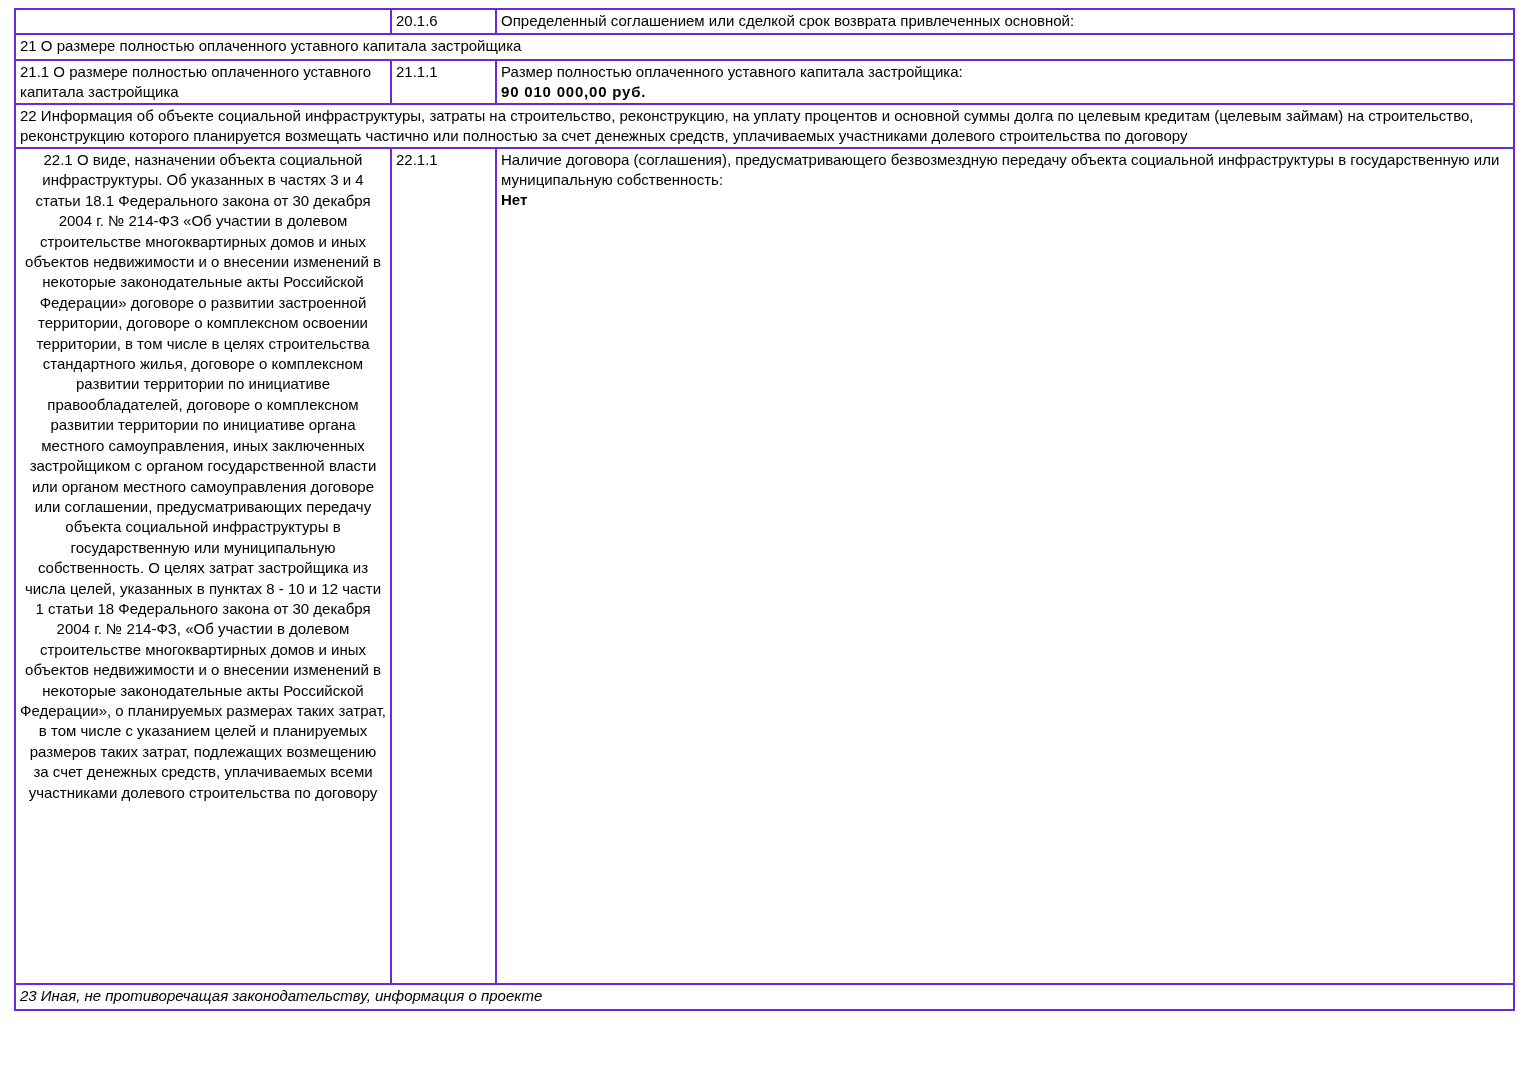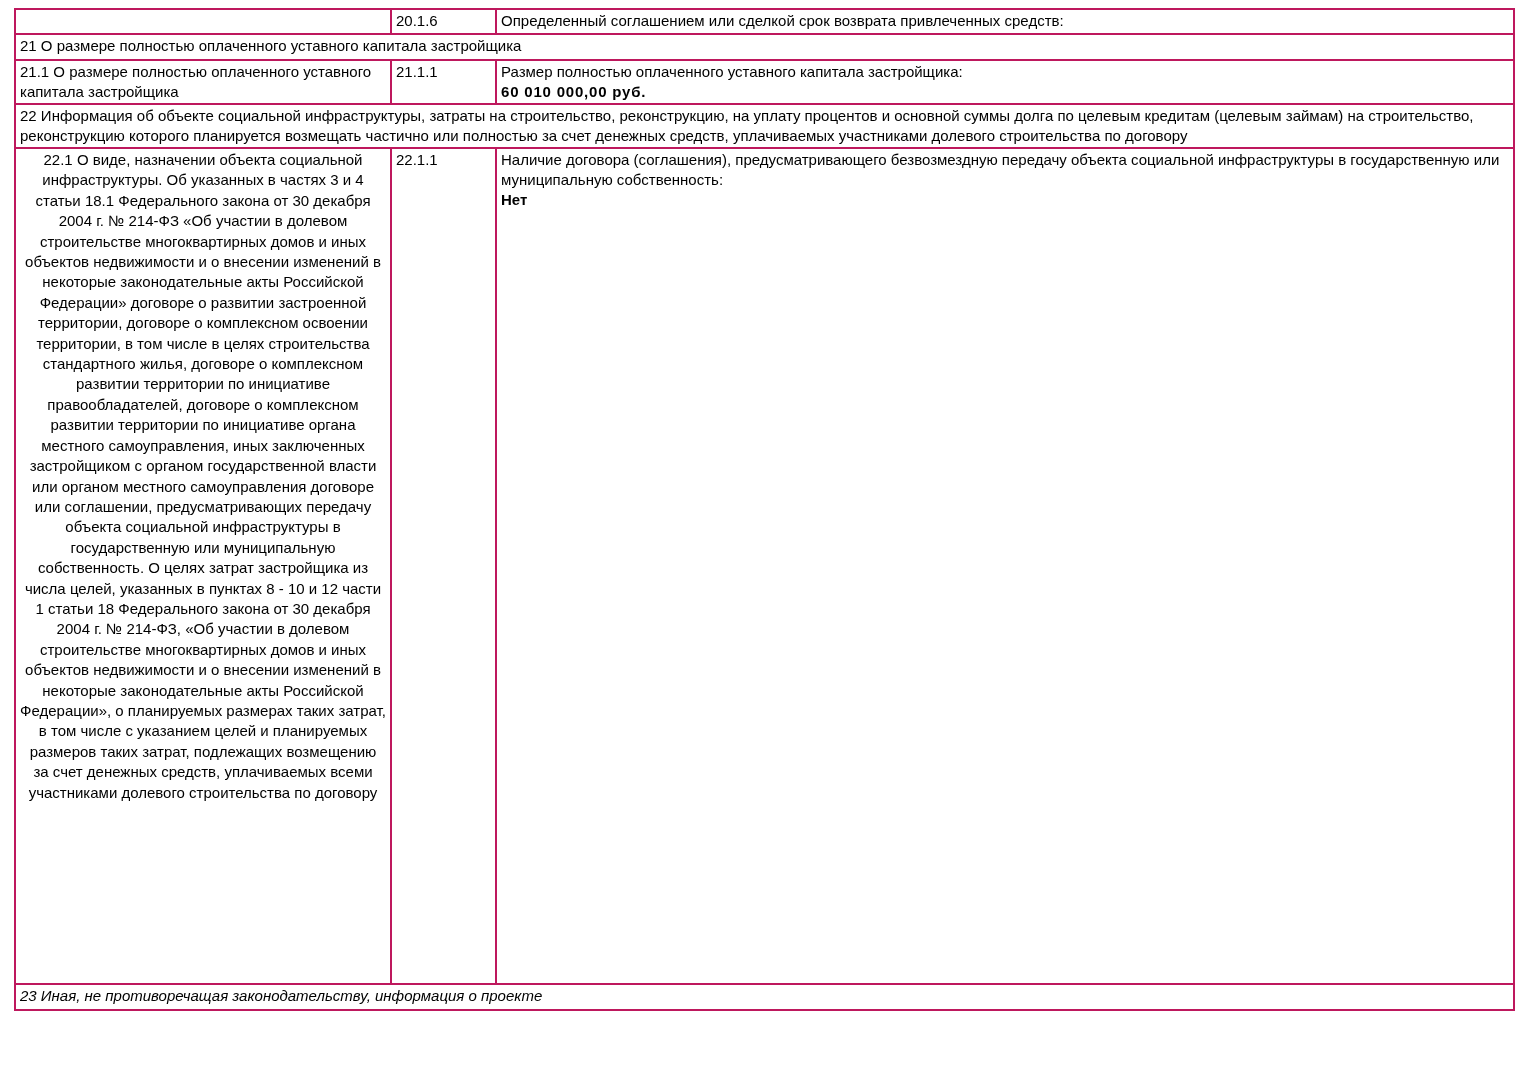--- a/index.html
+++ b/index.html
@@ -17,21 +17,21 @@
     overflow: hidden;
     box-sizing: border-box;
   }
   table.decl {
     border-collapse: collapse;
     table-layout: fixed;
     width: 1499px;
     margin: 8px 16px 0 14px;
   }
   table.decl td {
-    border: 2px solid #be185d;
+    border: 2px solid #6d28d9;
     padding: 1px 4px 1px 4px;
     vertical-align: top;
     line-height: 20px;
     overflow: hidden;
     word-wrap: break-word;
   }
   col.c-left    { width: 376px; }
   col.c-num     { width: 105px; }
   col.c-content { width: 1018px; }
 
@@ -58,34 +58,34 @@
     <colgroup>
       <col class="c-left">
       <col class="c-num">
       <col class="c-content">
     </colgroup>
 
     <tbody>
         <tr class="row-20-1-6">
       <td class="left-cell"></td>
       <td class="num-cell">20.1.6</td>
-      <td class="content-cell">Определенный соглашением или сделкой срок возврата привлеченных средств:</td>
+      <td class="content-cell">Определенный соглашением или сделкой срок возврата привлеченных основной:</td>
     </tr>
 
 
     <tr class="row-s21">
       <td colspan="3">21 О размере полностью оплаченного уставного капитала застройщика</td>
     </tr>
 
     <tr class="row-21-1">
       <td class="left-cell">21.1 О размере полностью оплаченного уставного капитала застройщика</td>
       <td class="num-cell">21.1.1</td>
       <td class="content-cell">
         <div>Размер полностью оплаченного уставного капитала застройщика:</div>
-        <div class="bold-value">60 010 000,00 руб.</div>
+        <div class="bold-value">90 010 000,00 руб.</div>
       </td>
     </tr>
 
     <tr class="row-s22">
       <td colspan="3">22 Информация об объекте социальной инфраструктуры, затраты на строительство, реконструкцию, на уплату процентов и основной суммы долга по целевым кредитам (целевым займам) на строительство, реконструкцию которого планируется возмещать частично или полностью за счет денежных средств, уплачиваемых участниками долевого строительства по договору</td>
     </tr>
 
     <tr class="row-22-1">
       <td class="left-cell">22.1 О виде, назначении объекта социальной инфраструктуры. Об указанных в частях 3 и 4 статьи 18.1 Федерального закона от 30 декабря 2004 г. № 214-ФЗ «Об участии в долевом строительстве многоквартирных домов и иных объектов недвижимости и о внесении изменений в некоторые законодательные акты Российской Федерации» договоре о развитии застроенной территории, договоре о комплексном освоении территории, в том числе в целях строительства стандартного жилья, договоре о комплексном развитии территории по инициативе правообладателей, договоре о комплексном развитии территории по инициативе органа местного самоуправления, иных заключенных застройщиком с органом государственной власти или органом местного самоуправления договоре или соглашении, предусматривающих передачу объекта социальной инфраструктуры в государственную или муниципальную собственность. О целях затрат застройщика из числа целей, указанных в пунктах 8 - 10 и 12 части 1 статьи 18 Федерального закона от 30 декабря 2004 г. № 214-ФЗ, «Об участии в долевом строительстве многоквартирных домов и иных объектов недвижимости и о внесении изменений в некоторые законодательные акты Российской Федерации», о планируемых размерах таких затрат, в том числе с указанием целей и планируемых размеров таких затрат, подлежащих возмещению за счет денежных средств, уплачиваемых всеми участниками долевого строительства по договору</td>
       <td class="num-cell">22.1.1</td>

